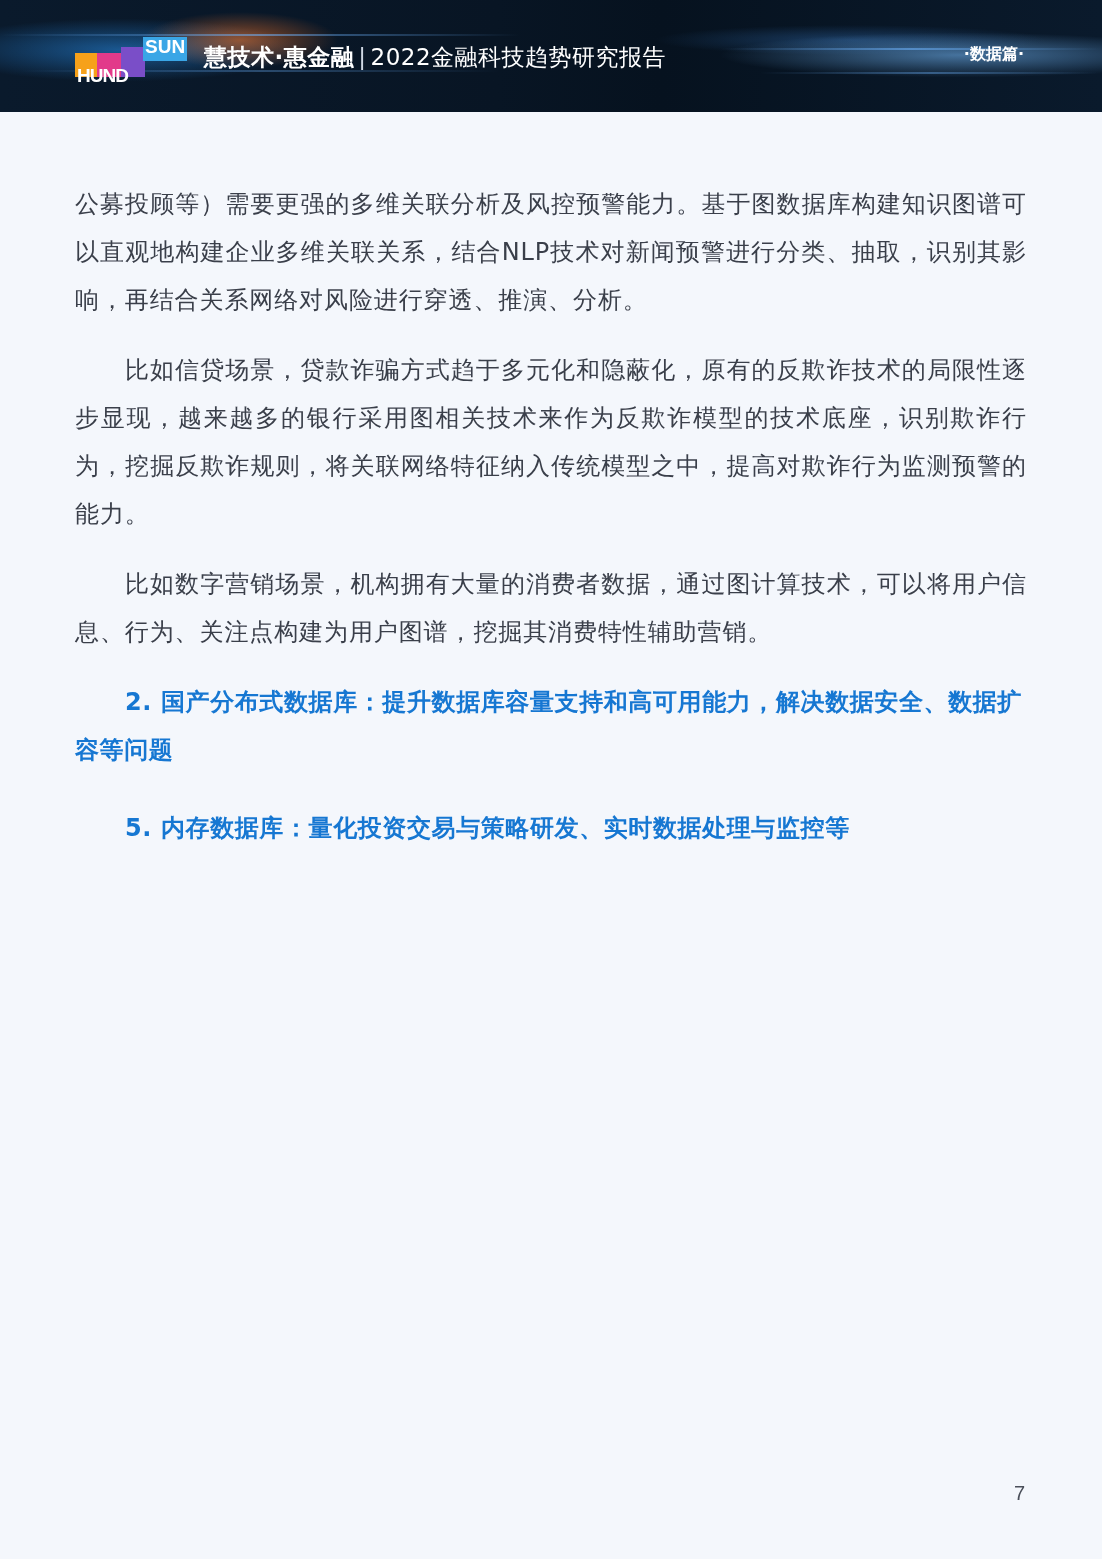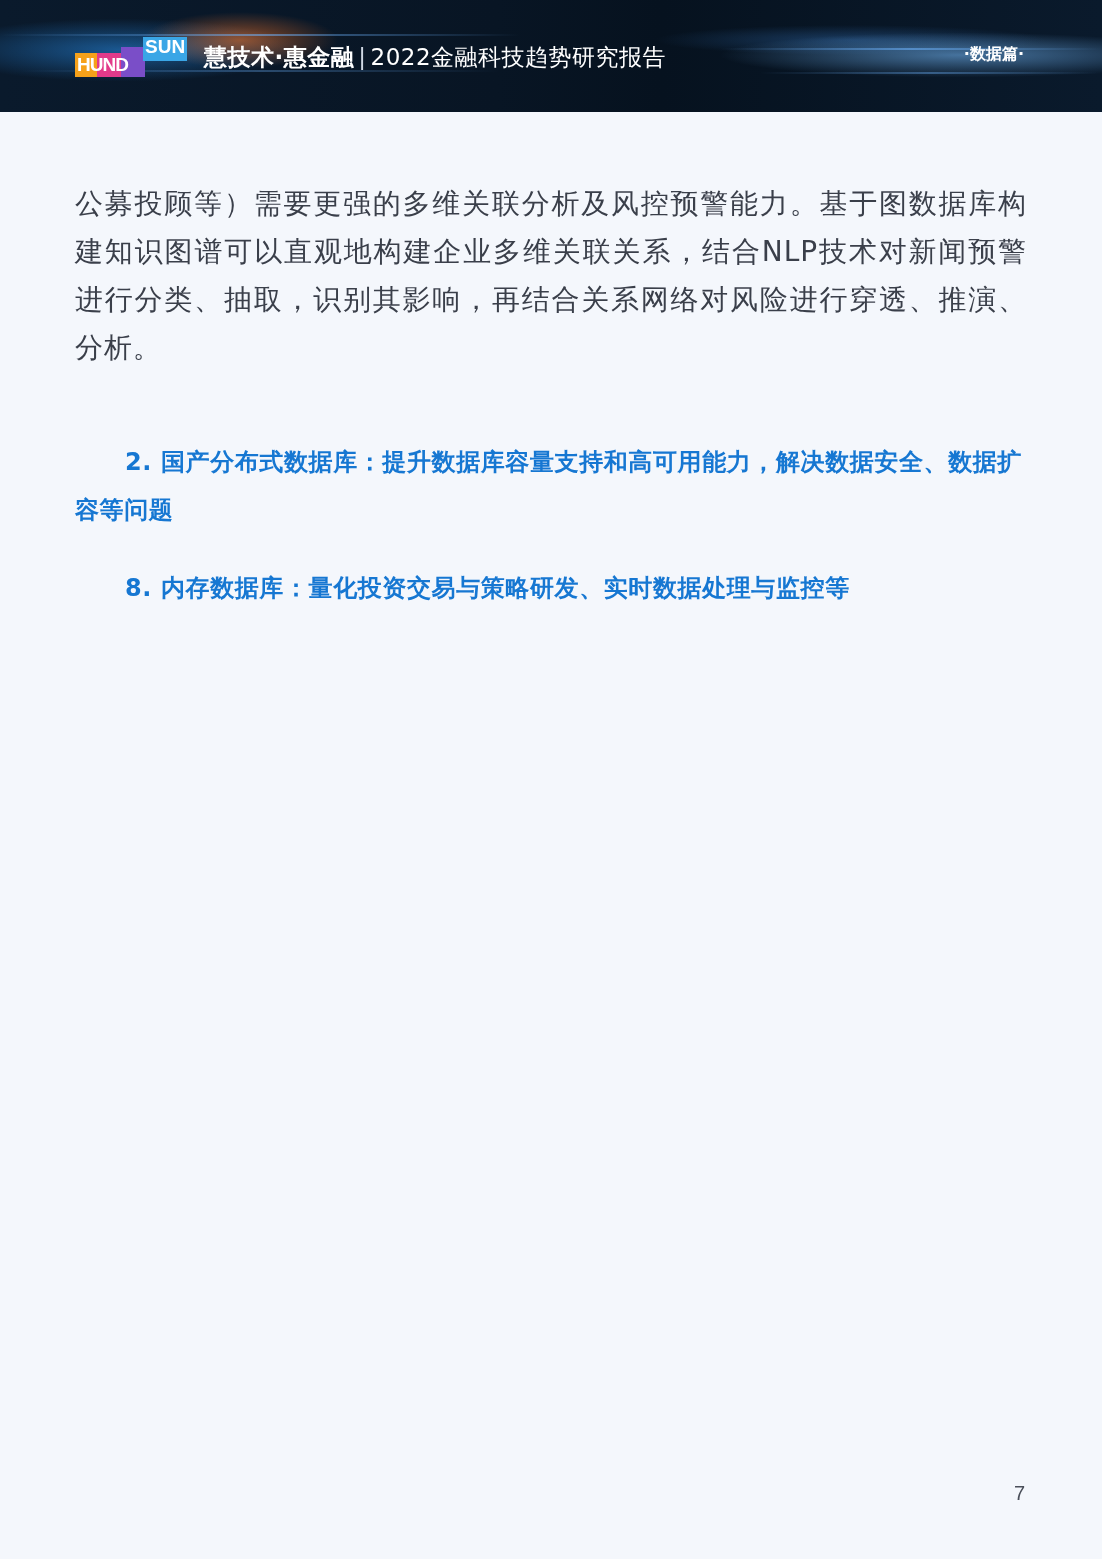--- a/index.html
+++ b/index.html
@@ -30,21 +30,21 @@
     .logo {
       position: absolute; left: 75px; top: 37px;
       width: 112px; height: 40px;
     }
     .logo .blk { position: absolute; }
     .logo .b1 { left: 0; top: 16px; width: 24px; height: 24px; background: #f6a11a; }
     .logo .b2 { left: 22px; top: 16px; width: 26px; height: 24px; background: #e23a8a; }
     .logo .b3 { left: 46px; top: 10px; width: 24px; height: 30px; background: #7a4ec8; }
     .logo .b4 { left: 68px; top: 0; width: 44px; height: 24px; background: #3aa6e6; }
     .logo .hund {
-      position: absolute; left: 2px; top: 17px;
+      position: absolute; left: 2px; top: 28px;
       font: bold 19px "Liberation Sans", sans-serif; color: #ffffff; letter-spacing: -1px;
     }
     .logo .sun {
       position: absolute; left: 70px; top: -1px;
       font: bold 19px "Liberation Sans", sans-serif; color: #ffffff; letter-spacing: 0px;
     }
     .header-title {
       position: absolute; left: 204px; top: 42px;
       font-size: 23px; color: #ffffff; font-weight: bold; white-space: nowrap;
       letter-spacing: 0.5px;
@@ -52,21 +52,21 @@
     .header-title .sep { font-weight: normal; color: #cfd8e4; margin: 0 4px; }
     .header-title .sub { font-weight: normal; }
     .section-tag {
       position: absolute; right: 78px; top: 44px;
       font-size: 16px; font-weight: bold; color: #ffffff; white-space: nowrap;
     }
     .content {
       position: absolute; left: 75px; top: 180px; width: 952px;
     }
     .para {
-      font-size: 28px;
+      font-size: 24px;
       line-height: 48px;
       margin: 0;
       text-align: justify;
       color: #3a3f4a;
       letter-spacing: 0.9px;
     }
     .para.indent { text-indent: 50px; }
     .gap { height: 22px; }
     .gap-s { height: 8px; }
     .heading {
@@ -100,22 +100,24 @@
   <div class="header-title">
     <span>慧技术·惠金融</span><span class="sep">|</span><span class="sub">2022金融科技趋势研究报告</span>
   </div>
 
   <div class="section-tag">·数据篇·</div>
 </div>
 
 <div class="content">
   <p class="para">公募投顾等）需要更强的多维关联分析及风控预警能力。基于图数据库构建知识图谱可以直观地构建企业多维关联关系，结合NLP技术对新闻预警进行分类、抽取，识别其影响，再结合关系网络对风险进行穿透、推演、分析。</p>
   <div class="gap"></div>
+  <p class="para indent">比如信贷场景，贷款诈骗方式趋于多元化和隐蔽化，原有的反欺诈技术的局限性逐步显现，越来越多的银行采用图相关技术来作为反欺诈模型的技术底座，识别欺诈行为，挖掘反欺诈规则，将关联网络特征纳入传统模型之中，提高对欺诈行为监测预警的能力。</p>
   <div class="gap"></div>
+  <p class="para indent">比如数字营销场景，机构拥有大量的消费者数据，通过图计算技术，可以将用户信息、行为、关注点构建为用户图谱，挖掘其消费特性辅助营销。</p>
   <div class="gap"></div>
   <p class="heading">2. 国产分布式数据库：提升数据库容量支持和高可用能力，解决数据安全、数据扩容等问题</p>
   <div class="gap-s"></div>
   <div class="gap"></div>
-  <p class="heading">8. 内存数据库：量化投资交易与策略研发、实时数据处理与监控等</p>
+  <p class="heading">5. 内存数据库：量化投资交易与策略研发、实时数据处理与监控等</p>
   <div class="gap-s"></div>
 </div>
 
 <div class="page-num">7</div>
 
 </body></html>

